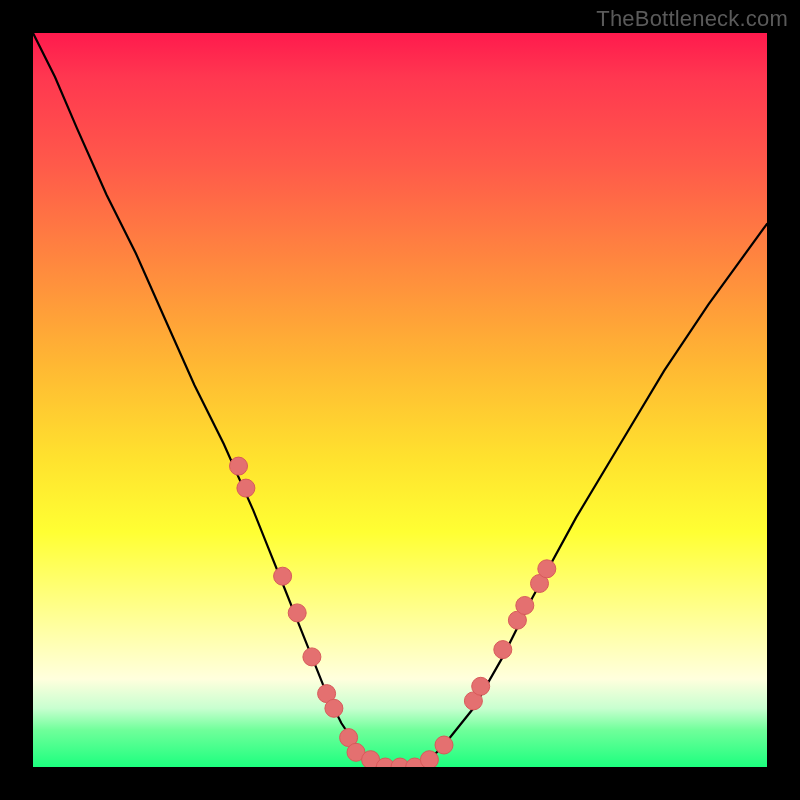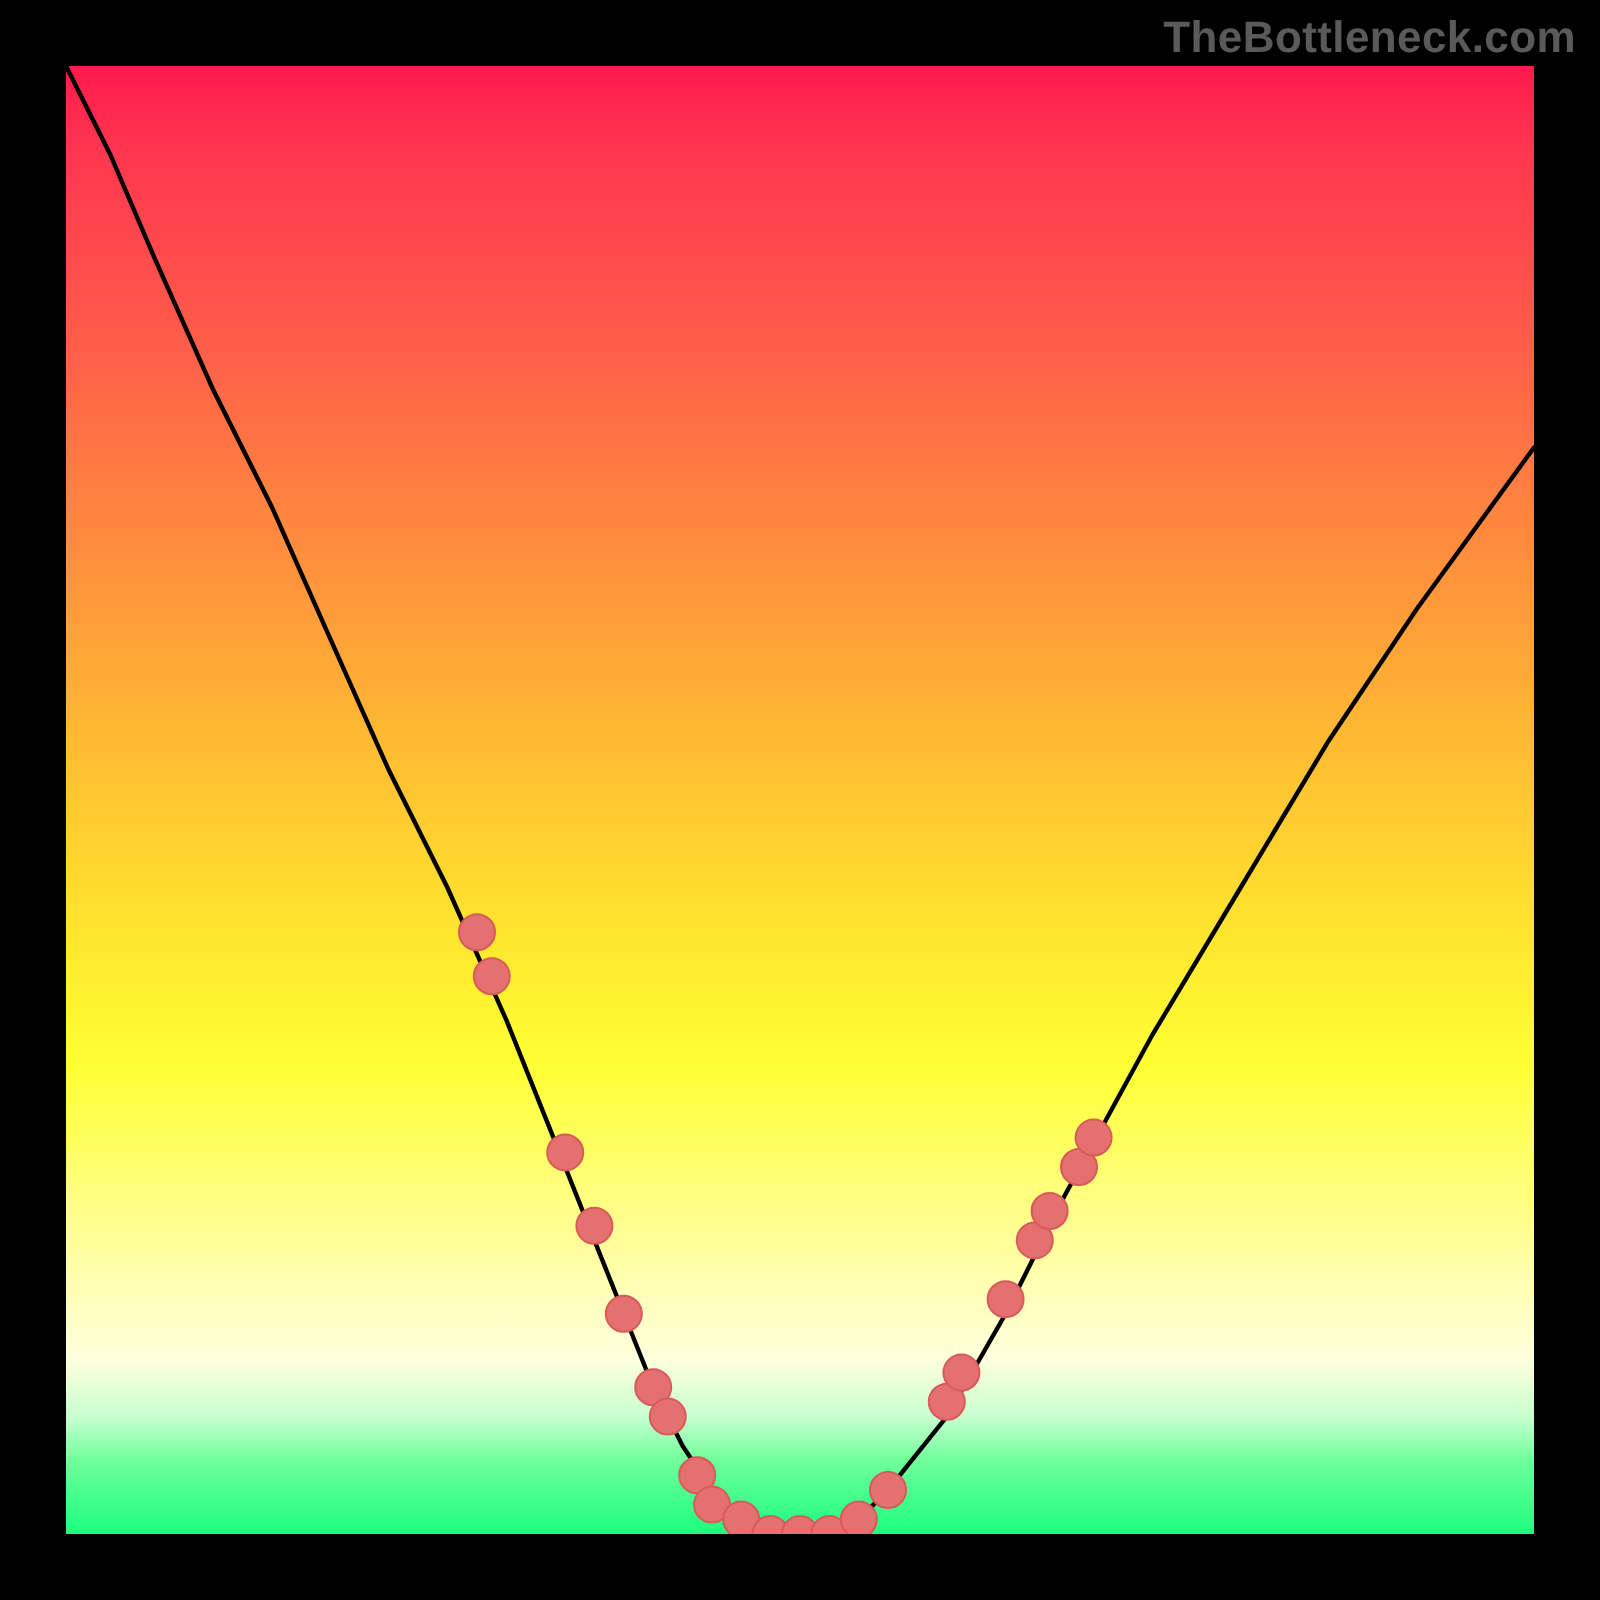--- a/index.html
+++ b/index.html
@@ -49,21 +49,21 @@
       #1cff7e 100%
     );
   }
   .watermark {
     position: absolute;
     top: 6px;
     right: 12px;
     color: #5a5a5a;
     font-size: 22px;
     letter-spacing: 0.2px;
-    font-weight: 700;
+    font-weight: 400;
     user-select: none;
   }
   svg.curve {
     position: absolute;
     left: 0;
     top: 0;
   }
 </style>
 </head>
 <body>

